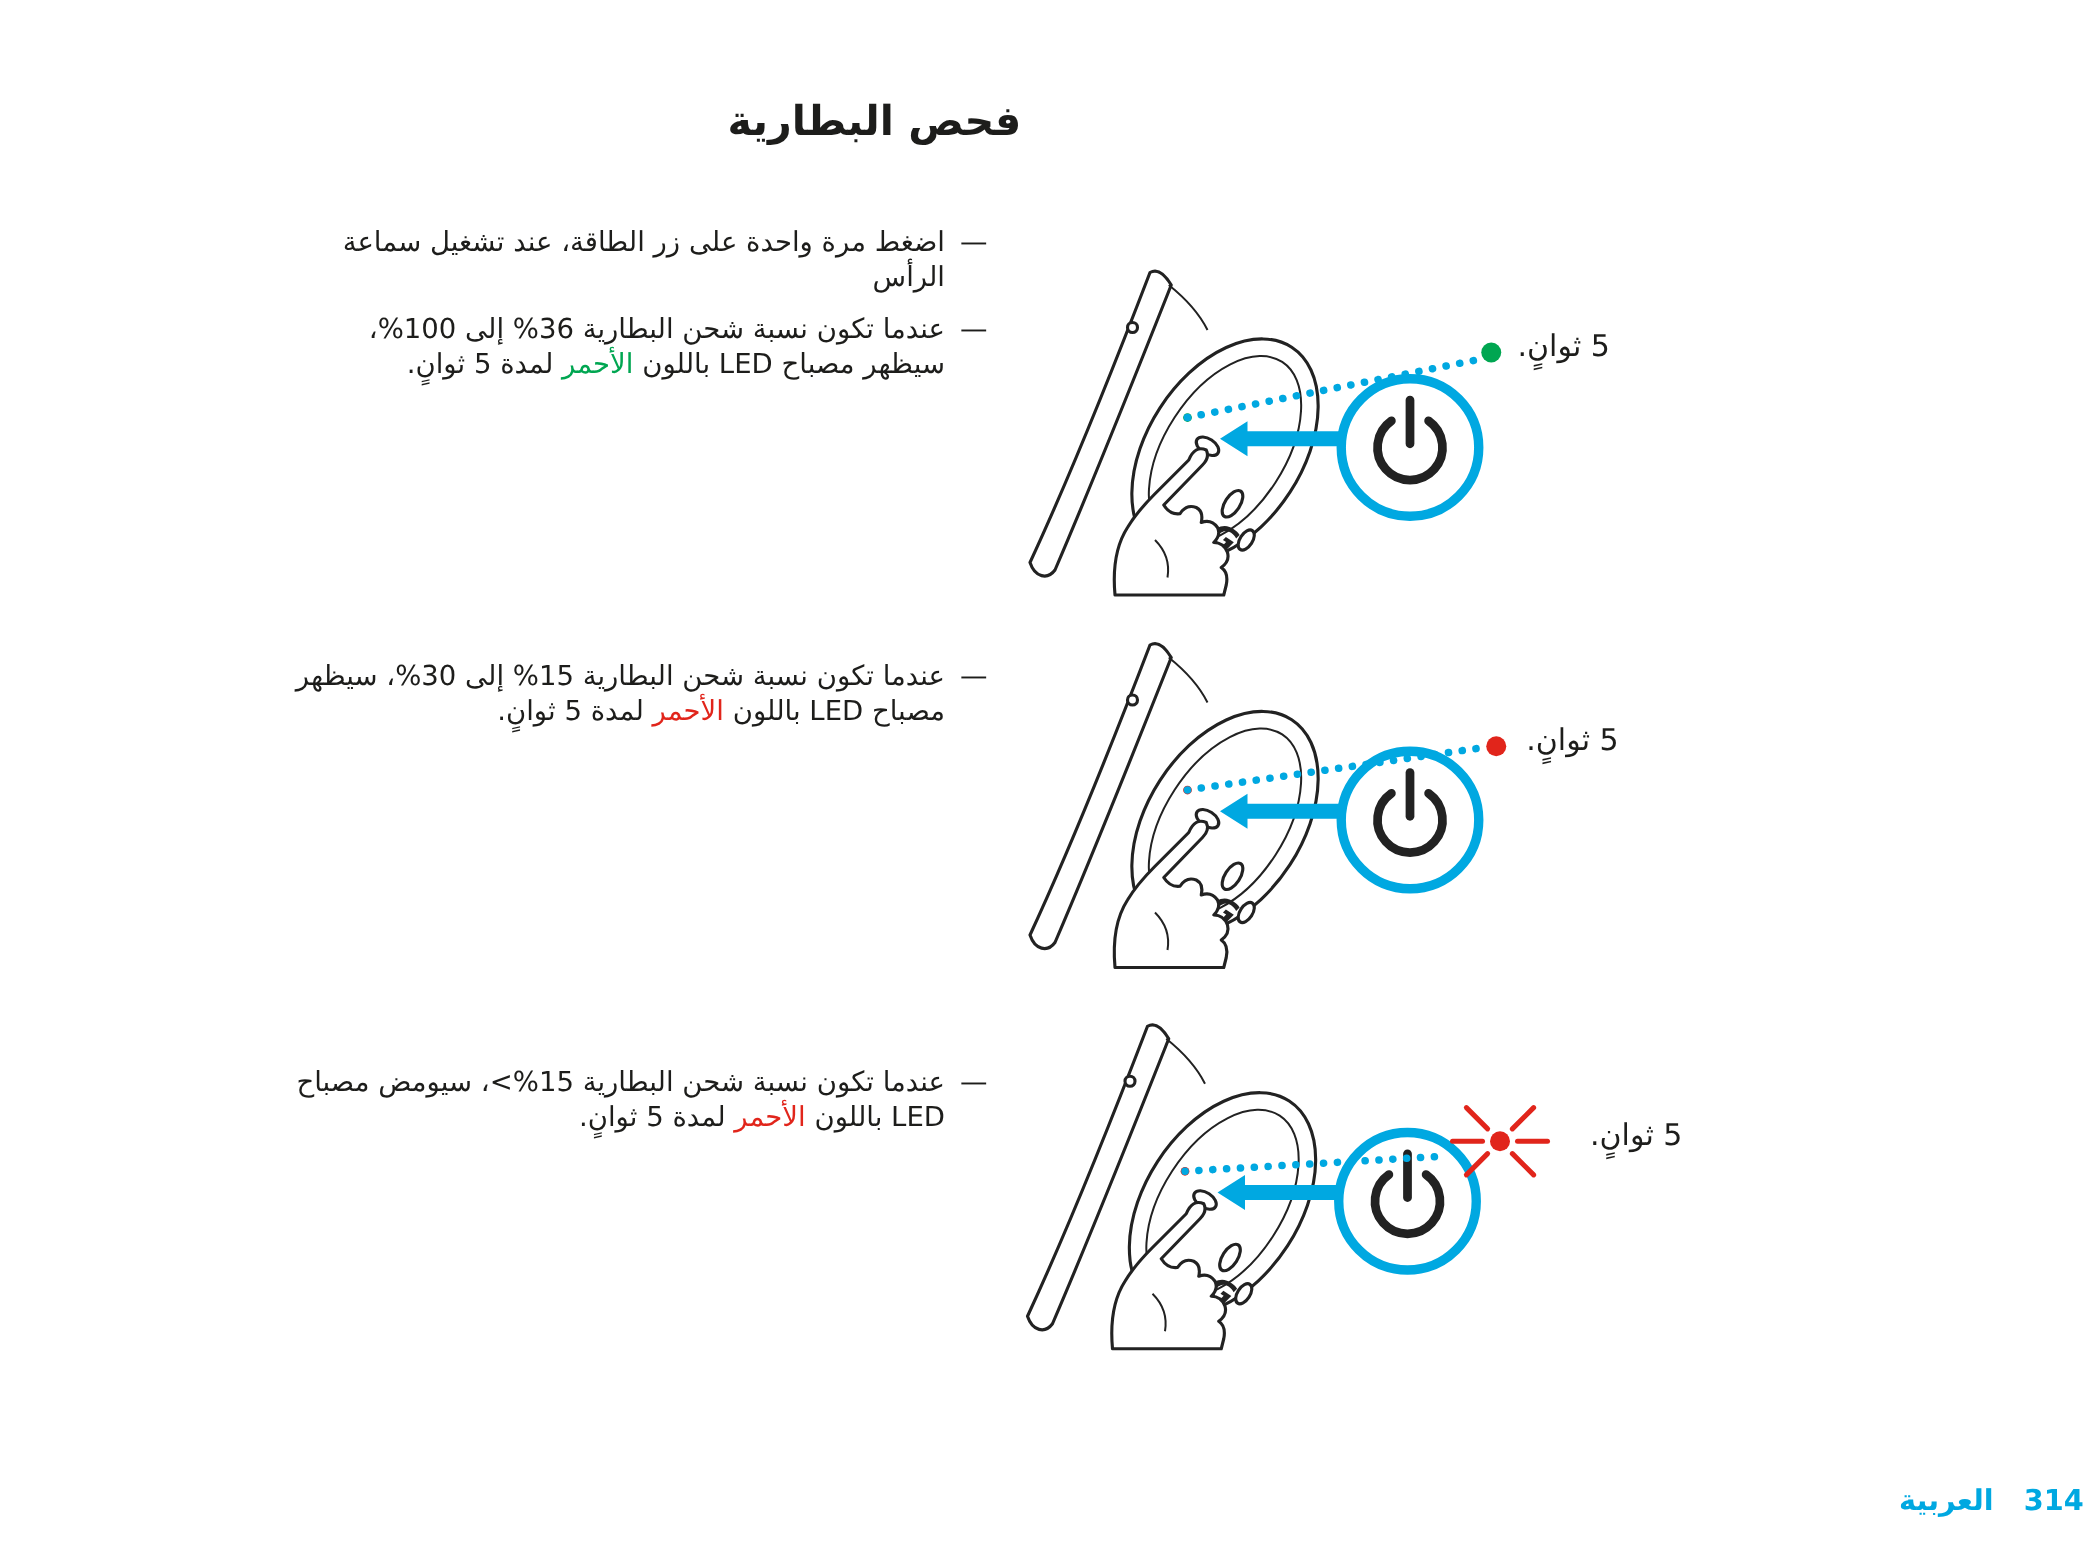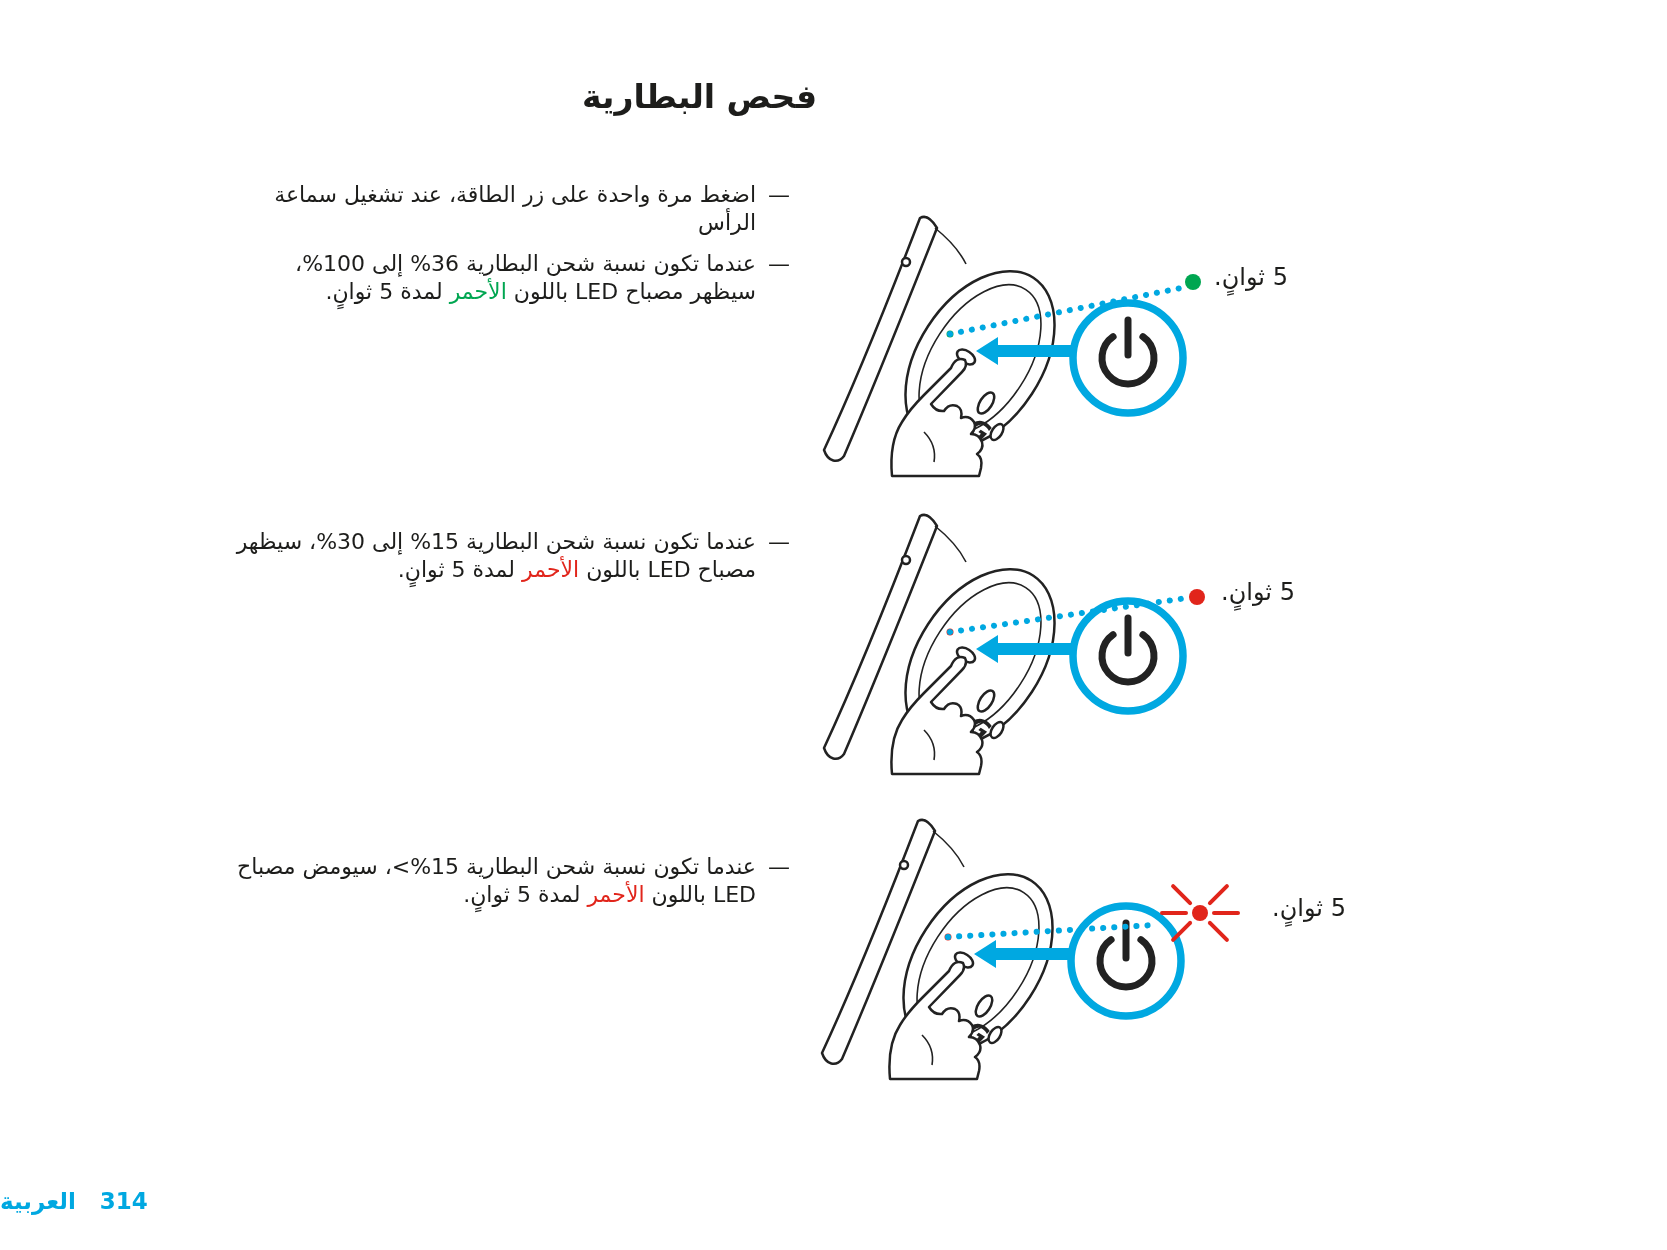--- a/index.html
+++ b/index.html
@@ -25,21 +25,21 @@
   .led-dot{position:absolute;width:16px;height:16px;border-radius:50%;background:var(--led);}
   .row-0 .led-dot{left:385px;top:64px;}
   .row-1 .led-dot{left:389px;top:81px;}
   .row-2 .led-dot{left:394px;top:92px;}
   .label{position:absolute;font-size:24px;direction:rtl;white-space:nowrap;text-align:center;}
   .row-0 .label{left:414px;top:53px;}
   .row-1 .label{left:421px;top:70px;}
   .row-2 .label{left:474px;top:81px;}
 
   .footer{position:absolute;left:0;right:0;top:1188px;display:flex;direction:ltr;
-          justify-content:flex-start;gap:24px;color:var(--blue,#00A8E1);
+          justify-content:flex-end;gap:24px;color:var(--blue,#00A8E1);
           font-weight:bold;font-size:23px;}
   .footer .lang{direction:rtl;}
   svg .ink{stroke:#222;fill:#fff;stroke-width:2.5;stroke-linejoin:round;stroke-linecap:round;}
   svg .thin{stroke:#222;fill:none;stroke-width:1.6;}
   svg .dotline{stroke:var(--blue,#00A8E1);stroke-width:6;stroke-linecap:round;
                stroke-dasharray:0.1 11;fill:none;}
   svg .rays line{stroke:var(--red,#E1251B);stroke-width:4;stroke-linecap:round;}
 </style>
 </head>
 <body>

